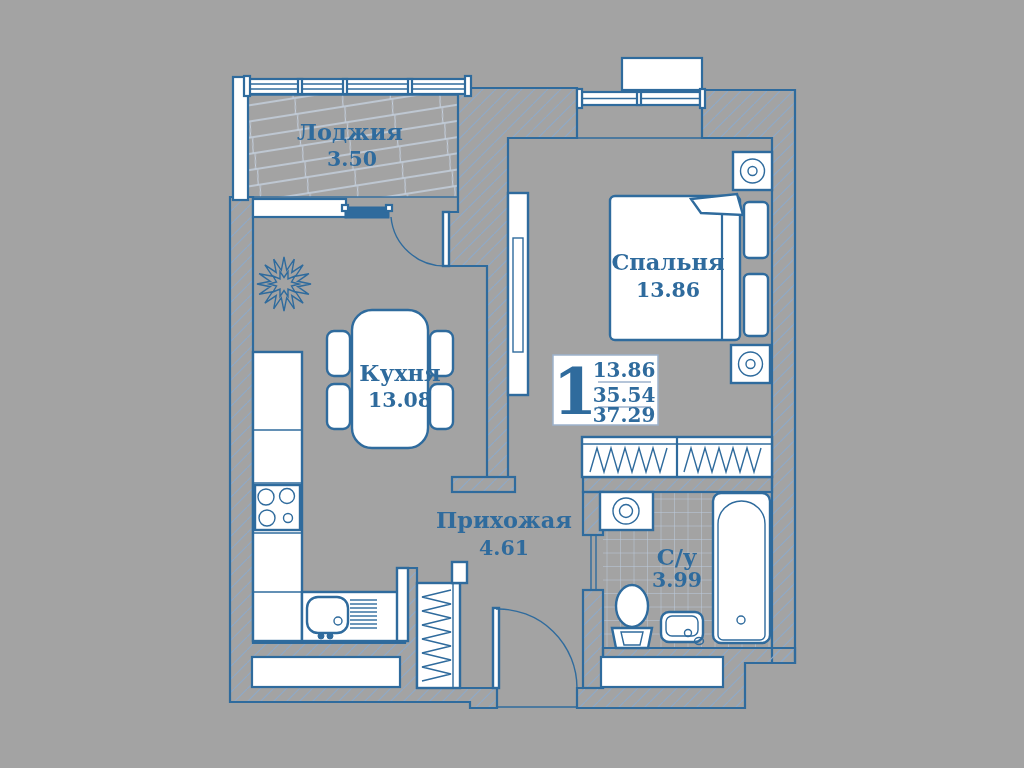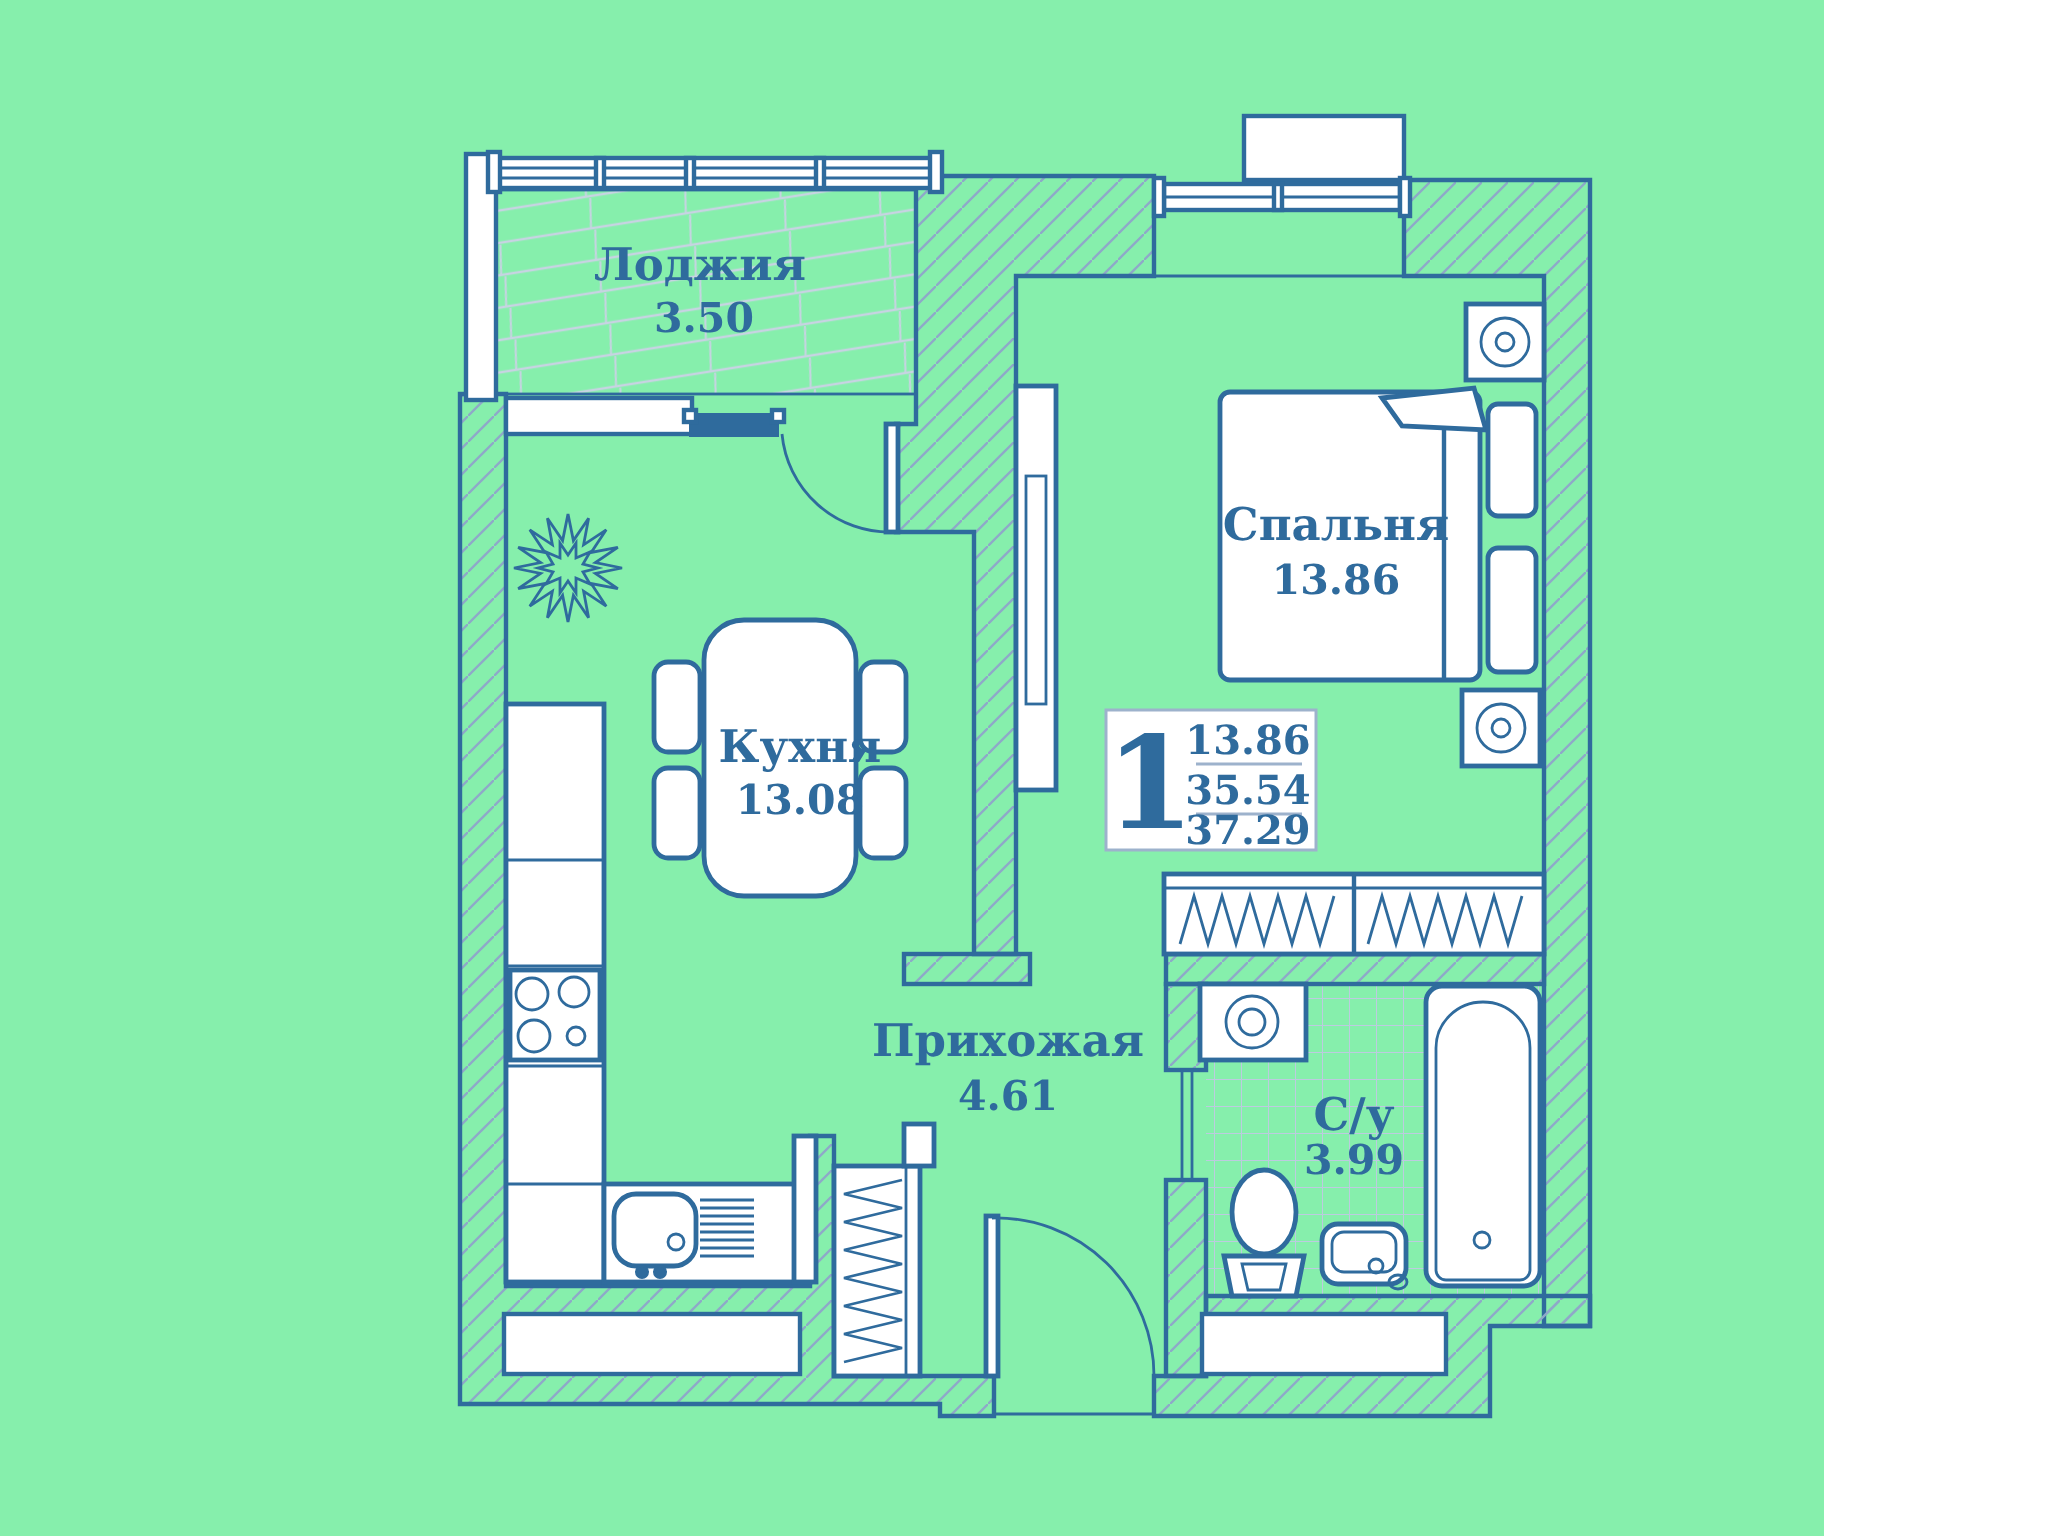--- a/index.html
+++ b/index.html
@@ -1,16 +1,16 @@
 <!DOCTYPE html>
 <html><head>
 <meta charset="utf-8">
 <style>
   html,body{margin:0;padding:0;background:#ffffff;}
-  .stage{position:relative;width:912px;height:768px;background:#86efac;overflow:hidden;
+  .stage{position:relative;width:1024px;height:768px;background:#a3a3a3;overflow:hidden;
          font-family:"DejaVu Serif", serif;}
   svg{display:block;}
   .wall   {fill:url(#hatch); stroke:#2f6b9d; stroke-width:2.2; stroke-linejoin:miter;}
   .wwhite {fill:#ffffff; stroke:#2f6b9d; stroke-width:2.2;}
   .fx     {fill:#ffffff; stroke:#2f6b9d; stroke-width:2.4;}
   .fxthin {fill:none; stroke:#2f6b9d; stroke-width:1.4;}
   .ln     {fill:none; stroke:#2f6b9d; stroke-width:2.2;}
   .lnthin {fill:none; stroke:#2f6b9d; stroke-width:1.4;}
   .lite   {fill:none; stroke:#9db2cc; stroke-width:1.4;}
   .solid  {fill:#2f6b9d; stroke:#2f6b9d; stroke-width:1;}

